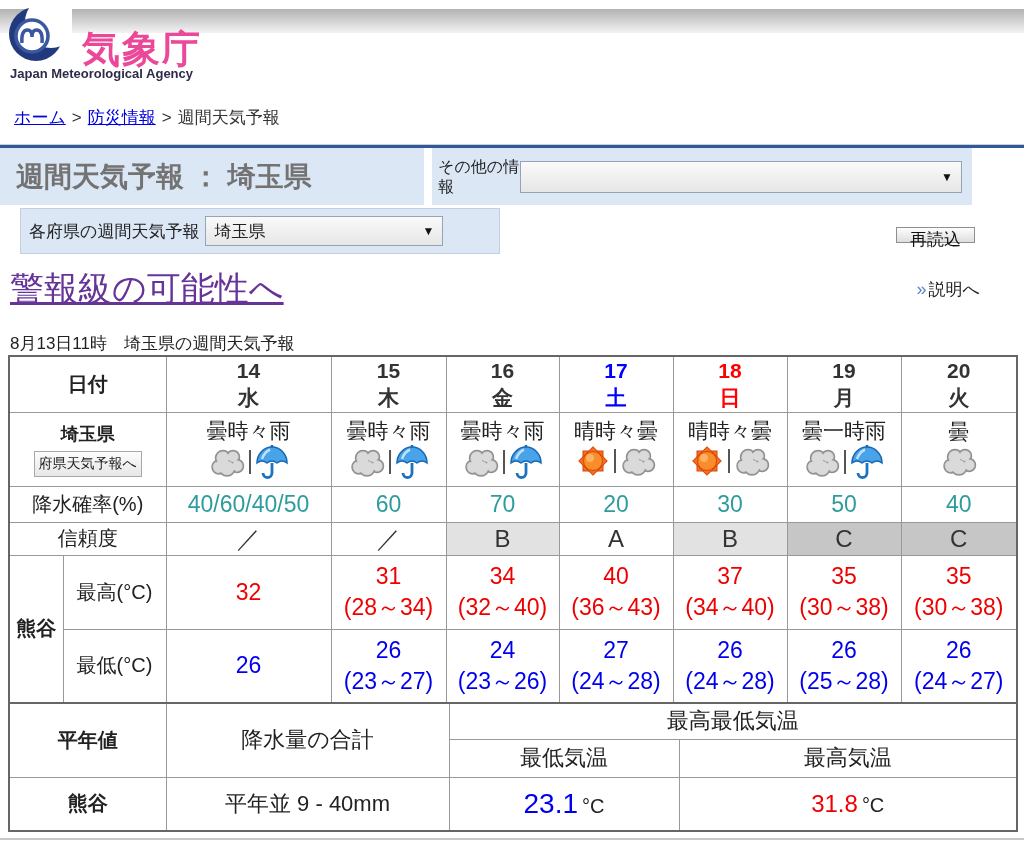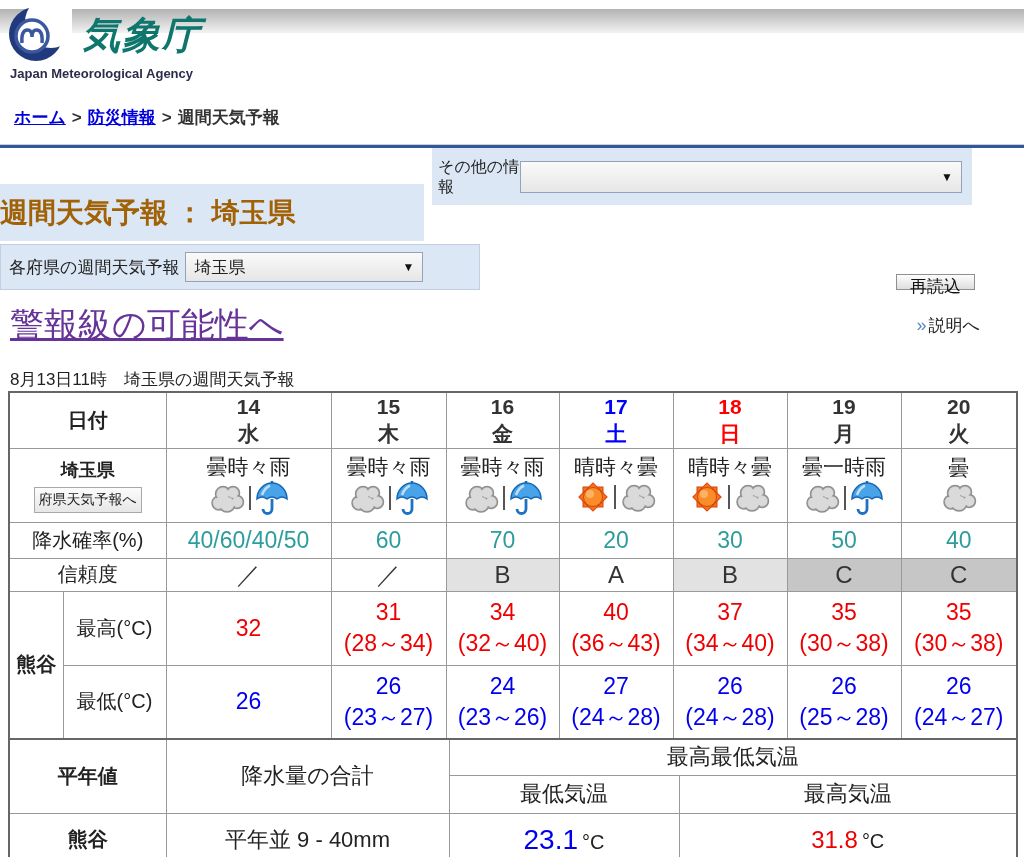--- a/index.html
+++ b/index.html
@@ -4,42 +4,42 @@
 <style>
   * { margin:0; padding:0; box-sizing:border-box; }
   html,body { background:#fff; width:1024px; font-family:"Liberation Sans","DejaVu Sans",sans-serif; color:#1a1a1a; }
   .page { width:1024px; height:857px; overflow:hidden; position:relative; background:#fff; }
 
   
   .header-wrap { position:relative; height:96px; }
   .top-band { position:absolute; top:9px; left:0; right:0; height:24px;
               background:linear-gradient(#b2b2b2,#f3f3f3); }
   .masthead { position:absolute; top:4px; left:8px; display:flex; align-items:flex-start; }
-  .logo-title { font-size:38px; font-weight:bold; color:#0f766e; margin-left:10px; margin-top:6px; letter-spacing:2px;font-style:italic; }
+  .logo-title { font-size:38px; font-weight:bold; color:#ec4899; margin-left:10px; margin-top:20px; letter-spacing:2px; }
   .logo-sub { position:absolute; top:66px; left:10px; font-size:13px; font-weight:bold; color:#2c2c4a; }
 
   
-  .breadcrumb { margin:10px 0 0 14px; font-size:17px; color:#333;font-weight:bold; }
+  .breadcrumb { margin:10px 0 0 14px; font-size:17px; color:#333; }
   .breadcrumb a { color:#0000dd; text-decoration:underline; cursor:pointer; }
   .breadcrumb .sep { margin:0 6px; color:#333; }
 
   
   .band-sep { margin-top:15px; border-top:1px solid #cfcfcf; }
   .navy-line { height:3px; background:#31589b; }
   .band-row { display:flex; }
   .title-box { width:424px; height:57px; background:#dce7f6; display:flex; align-items:center;
-               padding-left:0; font-size:28px; font-weight:bold; color:#a16207;margin-top:36px; }
+               padding-left:16px; font-size:28px; font-weight:bold; color:#737373; }
   .band-gap { width:8px; }
   .other-box { width:540px; height:57px; background:#dce7f6; display:flex; align-items:center; padding:0 10px 0 6px; }
   .other-label { font-size:16px; width:82px; line-height:1.2; color:#222; }
   .fake-select { background:linear-gradient(#fafafa,#e6e6e6); border:1px solid #96a3b5;
                  display:flex; align-items:center; justify-content:space-between; padding:0 8px; cursor:pointer; }
   .select-arrow { font-size:12px; color:#111; }
   .other-select { flex:1; height:32px; }
-  .pref-row { display:flex; margin-top:3px; justify-content:space-between; align-items:flex-end; }
+  .pref-row { display:flex; margin-top:3px; justify-content:space-between; align-items:center;margin-left:20px; }
   .pref-box { width:480px; height:46px; background:#dce7f6; border:1px solid #c2cfe2;
               display:flex; align-items:center; padding-left:8px; font-size:17px; color:#222; }
   .pref-select { width:238px; height:30px; margin-left:6px; font-size:17px; }
   .reload-btn { margin:7px 49px 0 0; height:16px; padding:0 13px; font-size:17px; color:#111;
                 background:linear-gradient(#fdfdfd,#dedede); border:1px solid #8f8f8f; cursor:pointer; }
 
   
   .warn-row { display:flex; justify-content:space-between; align-items:center; margin:12px 44px 0 10px; }
   .warn-link { font-size:34px; color:#663399; text-decoration:underline; cursor:pointer; }
   .explain-link { font-size:17px; color:#222; cursor:pointer; }

